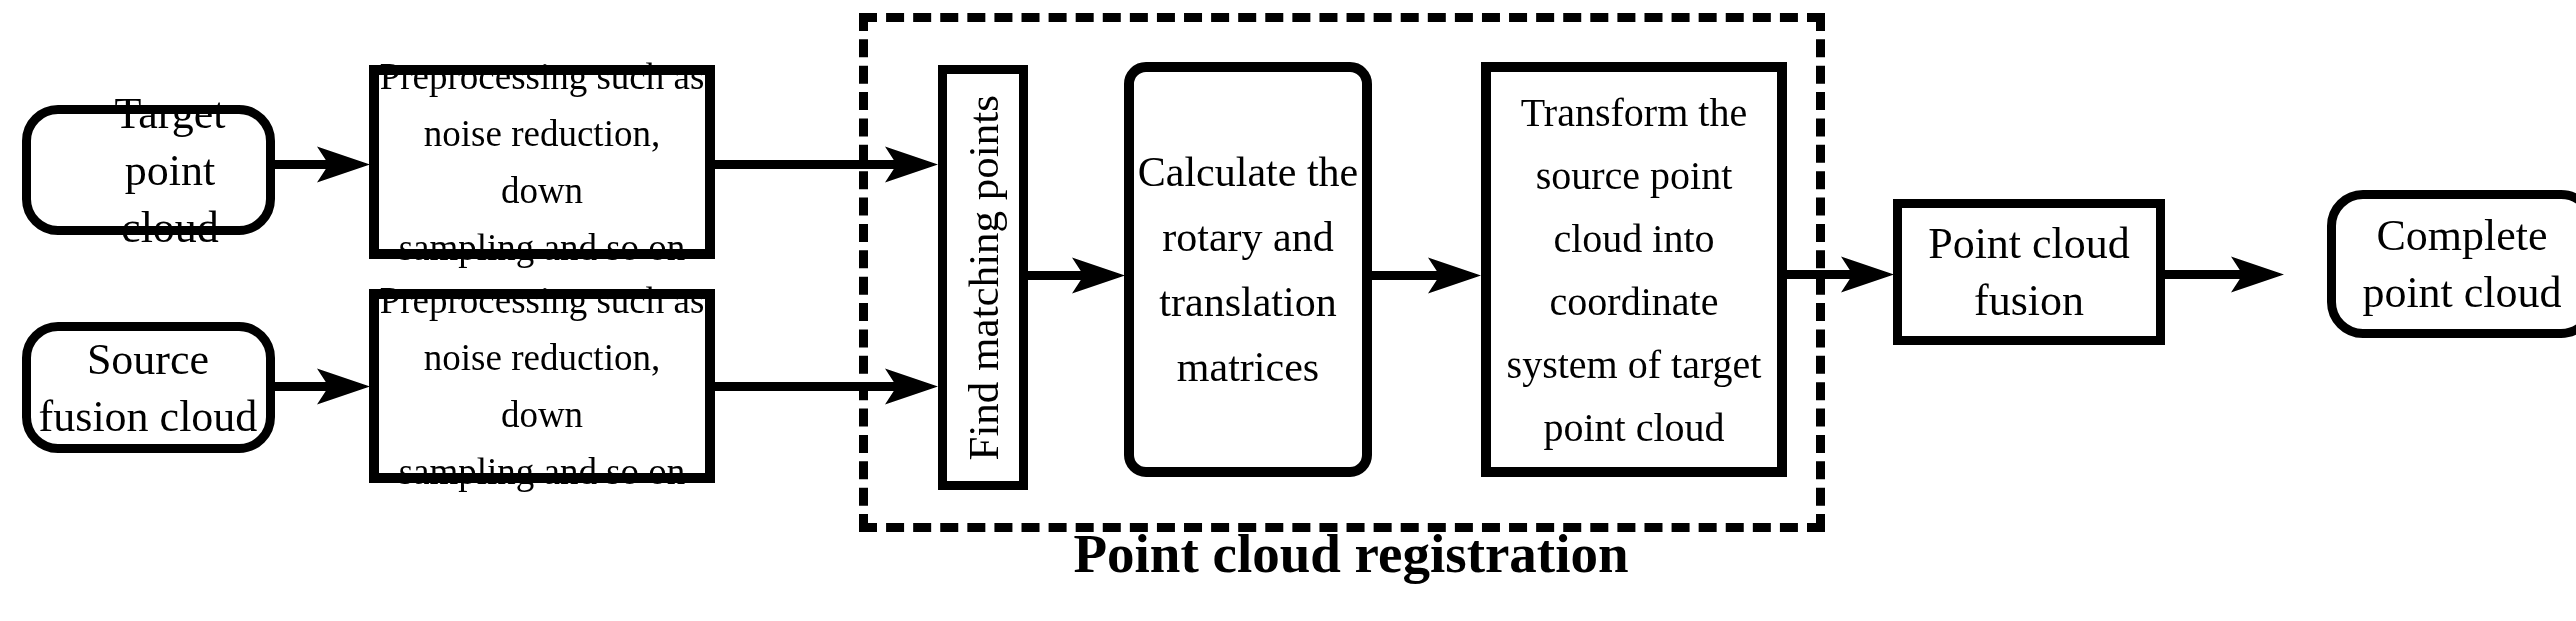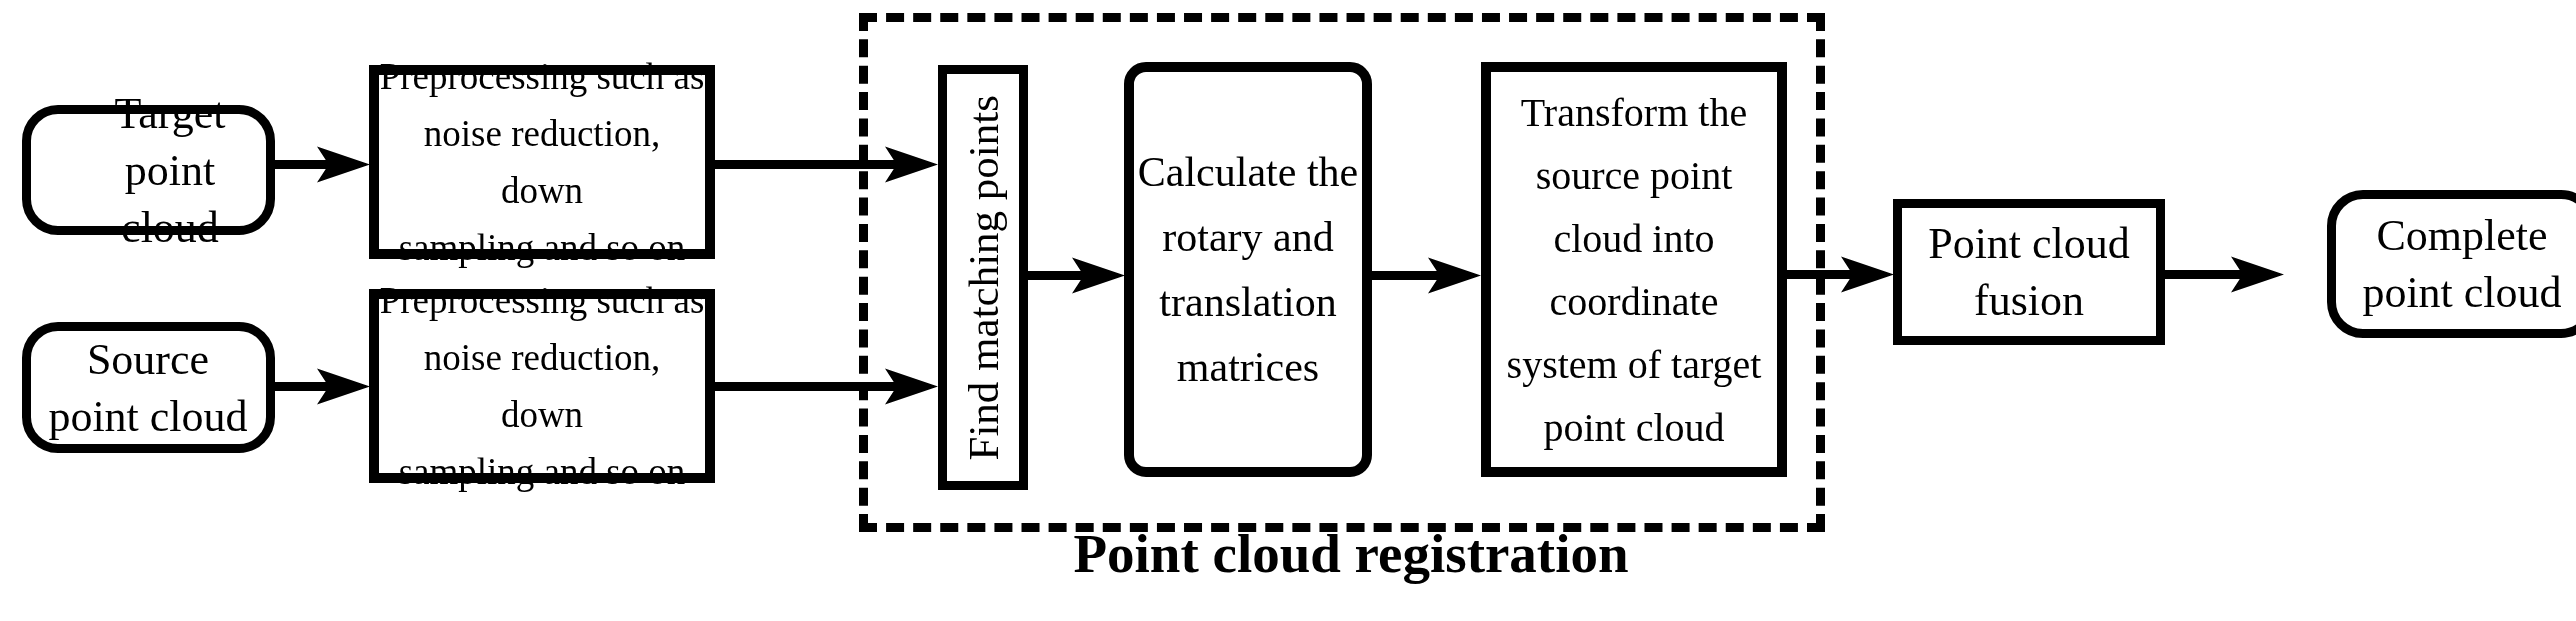--- a/index.html
+++ b/index.html
@@ -114,21 +114,21 @@
 
 <div id="registration-group"></div>
 
 <div class="node rounded" id="node-target">
   <span class="label">Target
 point cloud</span>
 </div>
 
 <div class="node rounded" id="node-source">
   <span class="label">Source
-point cloud</span>
+fusion cloud</span>
 </div>
 
 <div class="node" id="node-prep-top">
   <span class="label">Preprocessing such as
 noise reduction, down
 sampling and so on</span>
 </div>
 
 <div class="node" id="node-prep-bot">
   <span class="label">Preprocessing such as

